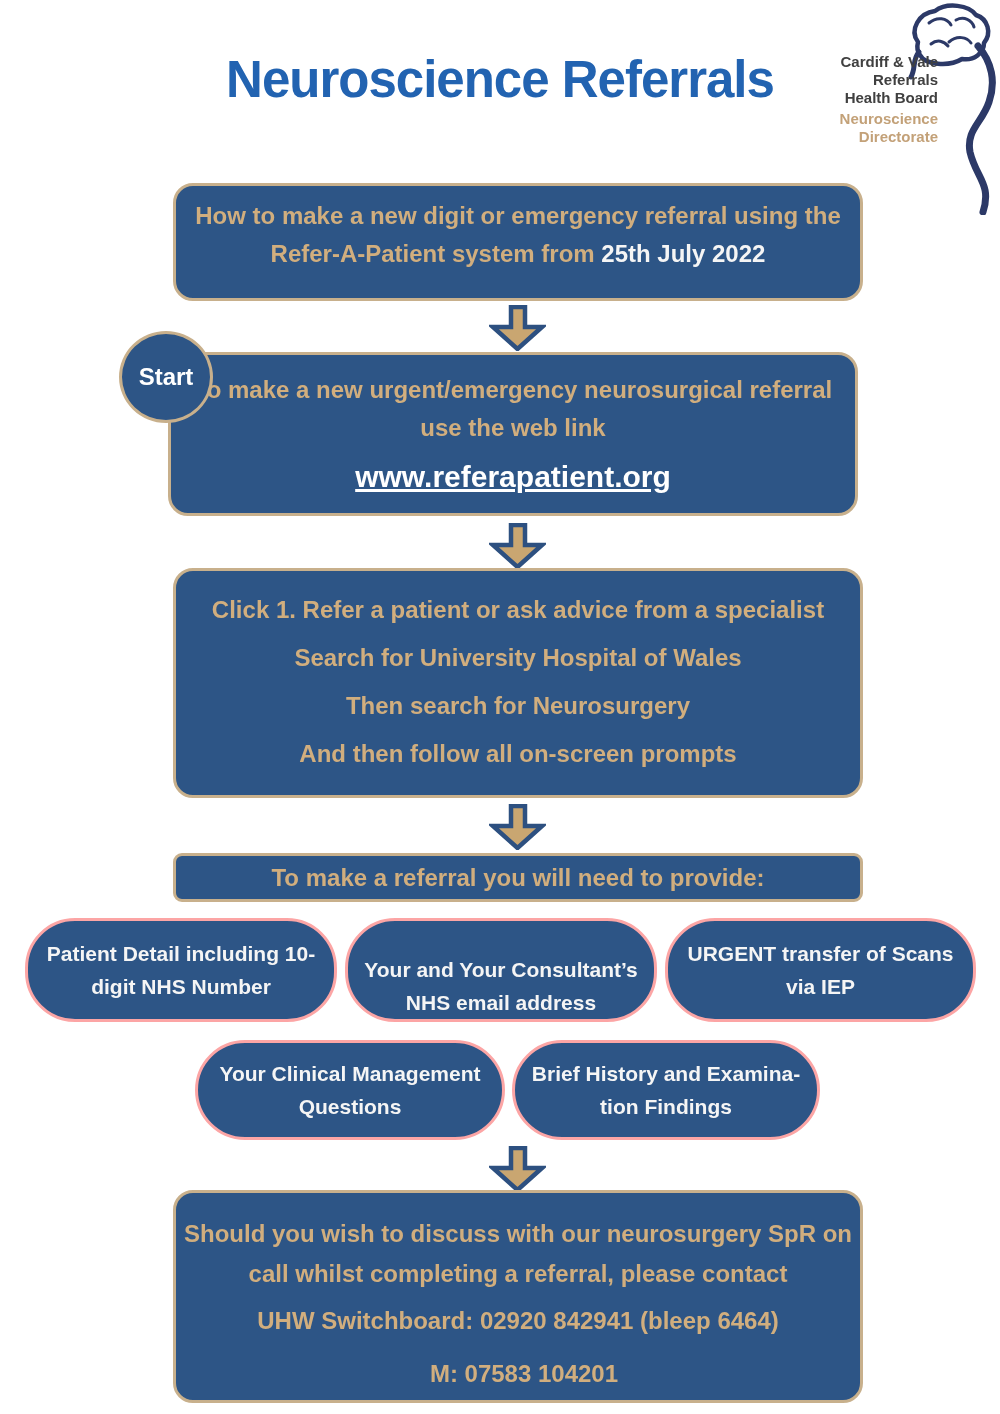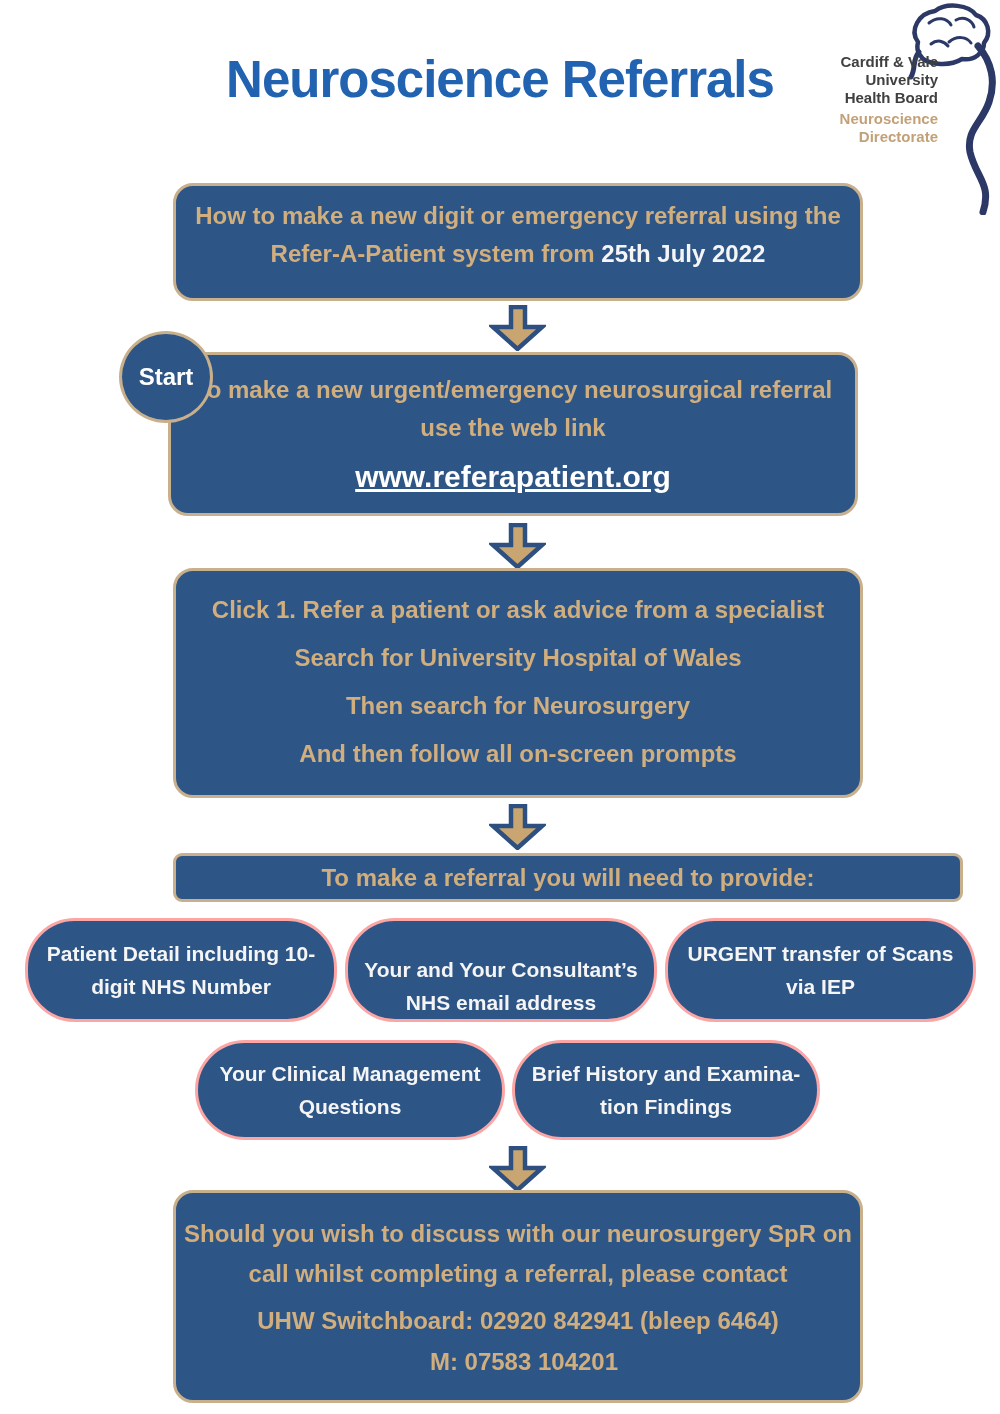--- a/index.html
+++ b/index.html
@@ -38,38 +38,38 @@
     display:flex;align-items:center;justify-content:center;box-sizing:border-box;z-index:2;
   }
   .weblink-box{left:168px;top:352px;width:690px;height:164px;padding-top:16px;}
   .weblink{
     display:inline-block;margin-top:9px;font-size:30px;line-height:42px;
     color:#ffffff;text-decoration:underline;font-weight:bold;
   }
   .steps-box{left:173px;top:568px;width:690px;height:230px;padding-top:15px;}
   .steps-box .box-line{line-height:48px;}
   .provide-bar{
-    left:173px;top:853px;width:790px;height:49px;border-radius:9px;
+    left:173px;top:853px;width:690px;height:49px;border-radius:9px;
     display:flex;align-items:center;justify-content:center;font-size:24px;
   }
   .pill{
     position:absolute;background:#2d5586;border:3px solid #fca5a5;border-radius:50px;
     color:#f5f5f5;font-weight:bold;text-align:center;box-sizing:border-box;
     display:flex;flex-direction:column;align-items:center;justify-content:center;
   }
   .pill-line{font-size:21px;line-height:33px;}
   .pill-1{left:25px;top:918px;width:312px;height:104px;}
   .pill-2{left:345px;top:918px;width:312px;height:104px;justify-content:flex-end;}
   .pill-3{left:665px;top:918px;width:311px;height:104px;}
   .pill-4{left:195px;top:1040px;width:310px;height:100px;}
   .pill-5{left:512px;top:1040px;width:308px;height:100px;}
   .contact-box{left:173px;top:1190px;width:690px;height:213px;padding-top:21px;}
   .contact-box .box-line{line-height:40px;}
   .contact-box .gap-sm{margin-top:7px;}
-  .contact-box .gap-xs{margin-top:1px;padding-left:12px;}
+  .contact-box .gap-xs{margin-top:13px;padding-left:12px;}
   .down-arrow{position:absolute;left:489px;width:57px;height:46px;}
   .arrow-1{top:305px;}
   .arrow-2{top:523px;}
   .arrow-3{top:804px;}
   .arrow-4{top:1146px;}
 </style>
 </head>
 <body>
 
 <div class="page">
@@ -83,21 +83,21 @@
         <path stroke-width="3" d="M104 23 C112 16 122 18 126 25"></path>
         <path stroke-width="3" d="M124 42 C132 35 142 37 146 43"></path>
         <path stroke-width="3" d="M106 44 C112 39 119 41 123 46"></path>
         <path stroke-width="3" d="M131 20 C139 16 147 20 149 27"></path>
         <path stroke-width="5" d="M94 52 C87 60 91 68 86 77"></path>
         <path stroke-width="7" d="M153 46 C167 62 171 82 164 102 C157 123 141 130 145 152 C151 178 167 184 158 212"></path>
       </g>
     </svg>
     <div class="logo-org">
       <div>Cardiff &amp; Vale</div>
-      <div>University</div>
+      <div>Referrals</div>
       <div>Health Board</div>
     </div>
     <div class="logo-dept">
       <div>Neuroscience</div>
       <div>Directorate</div>
     </div>
   </div>
 
   <div class="navy-box intro-box">
     <div class="box-line">How to make a new digit or emergency referral using the</div>

